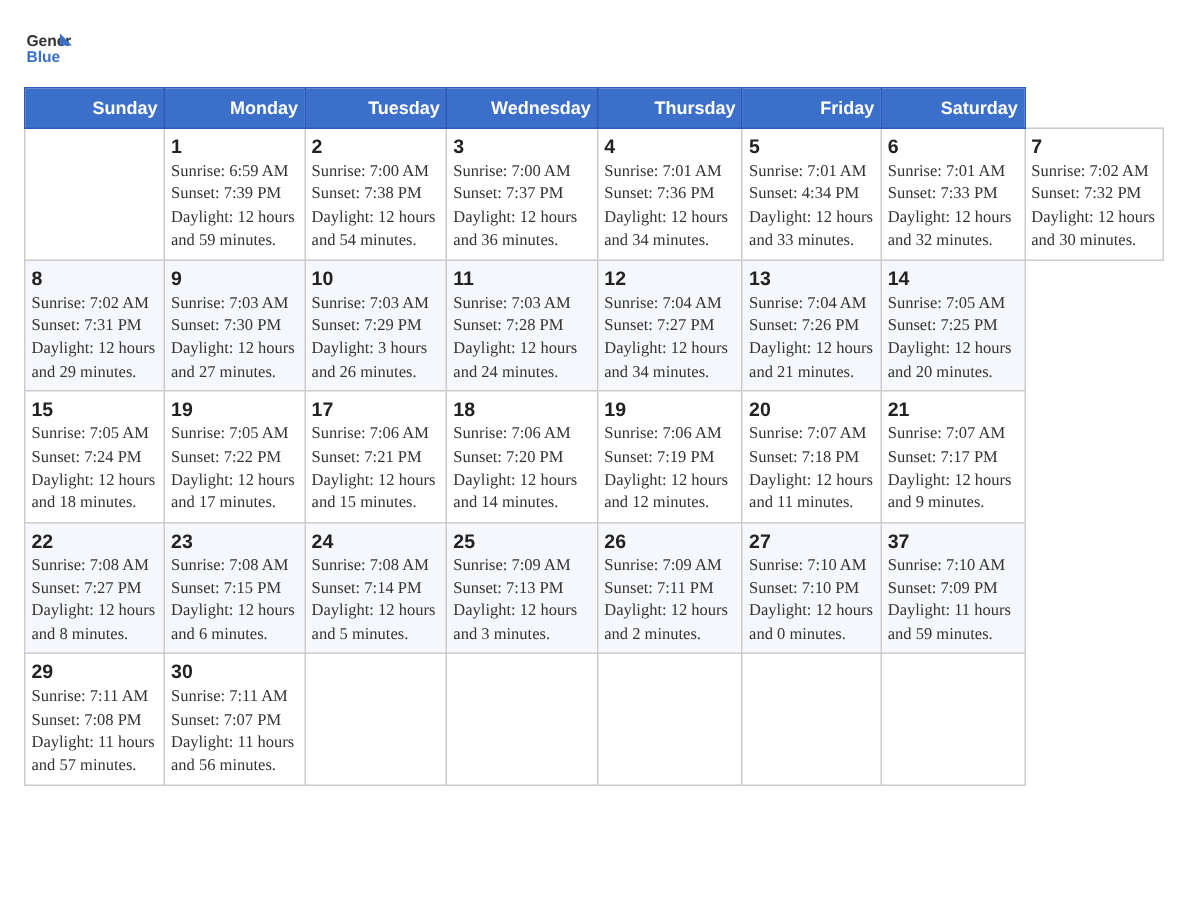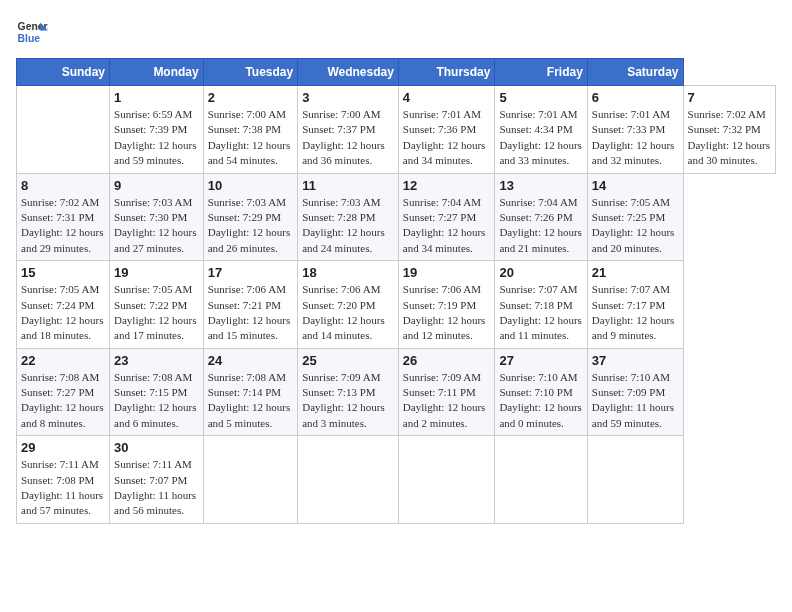--- a/index.html
+++ b/index.html
@@ -182,21 +182,21 @@
           <span>Sunrise: 7:03 AM</span><br>
           <span>Sunset: 7:30 PM</span><br>
           <span>Daylight: 12 hours and 27 minutes.</span>
         </div>
       </td>
         <td>
         <span class="day-number">10</span>
         <div class="day-info">
           <span>Sunrise: 7:03 AM</span><br>
           <span>Sunset: 7:29 PM</span><br>
-          <span>Daylight: 12 hours and 26 minutes.</span>
+          <span>Daylight: 3 hours and 26 minutes.</span>
         </div>
       </td>
         <td>
         <span class="day-number">11</span>
         <div class="day-info">
           <span>Sunrise: 7:03 AM</span><br>
           <span>Sunset: 7:28 PM</span><br>
           <span>Daylight: 12 hours and 24 minutes.</span>
         </div>
       </td>

